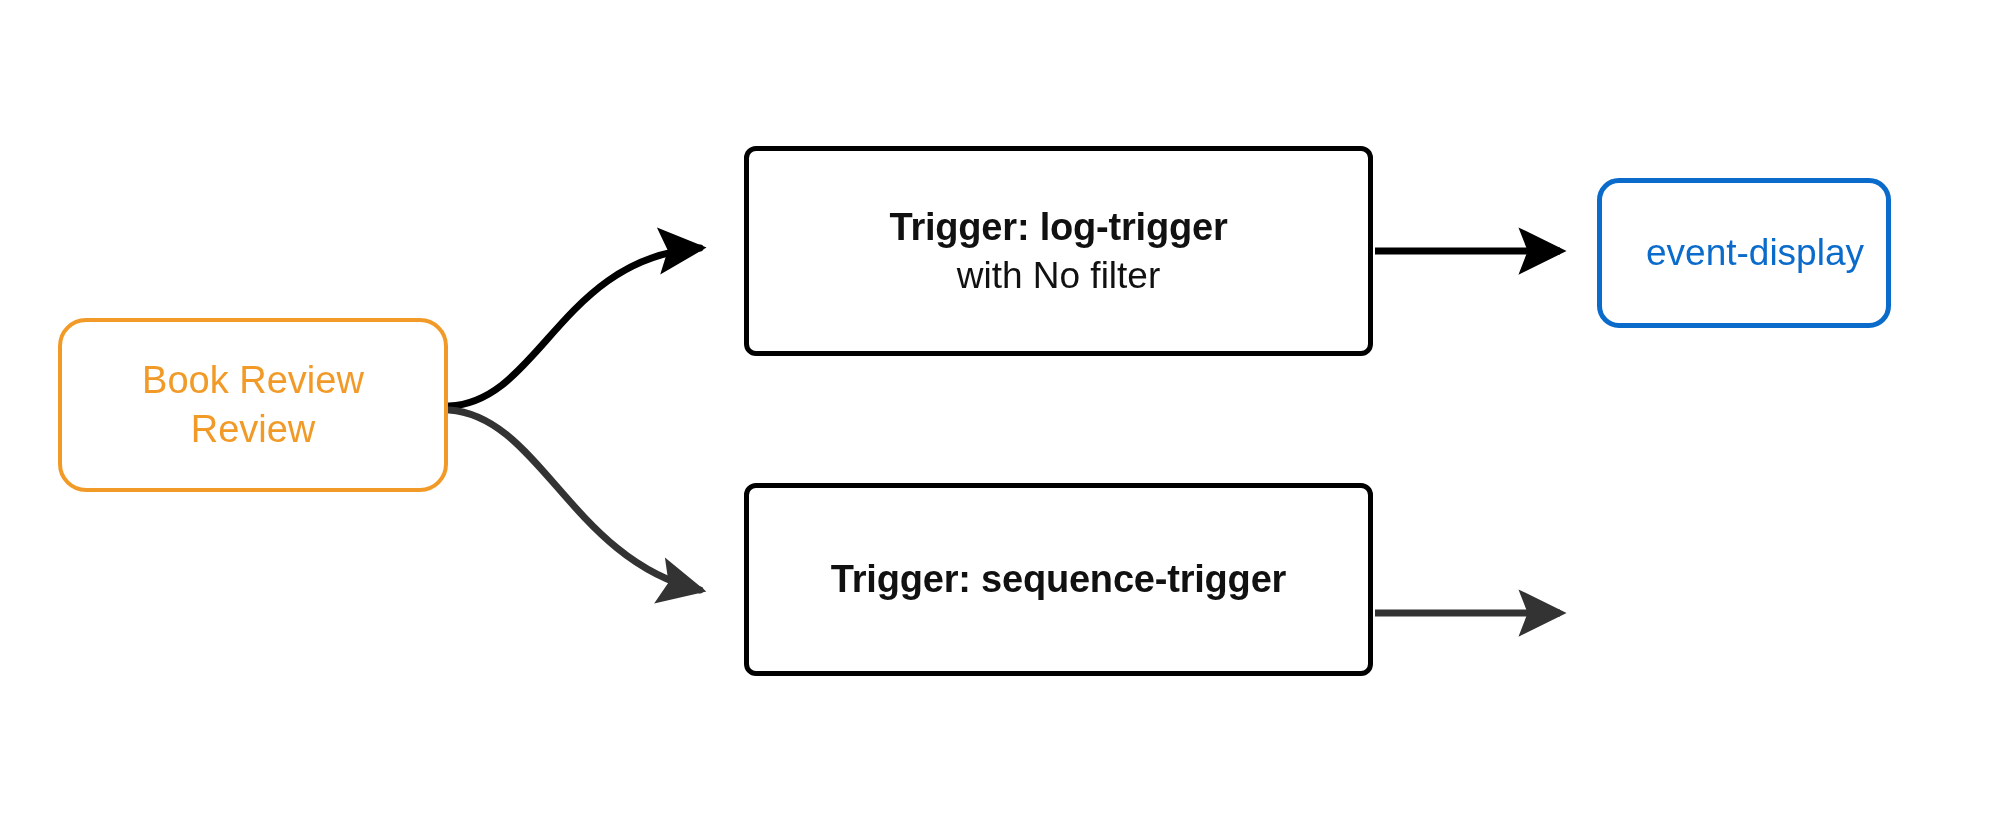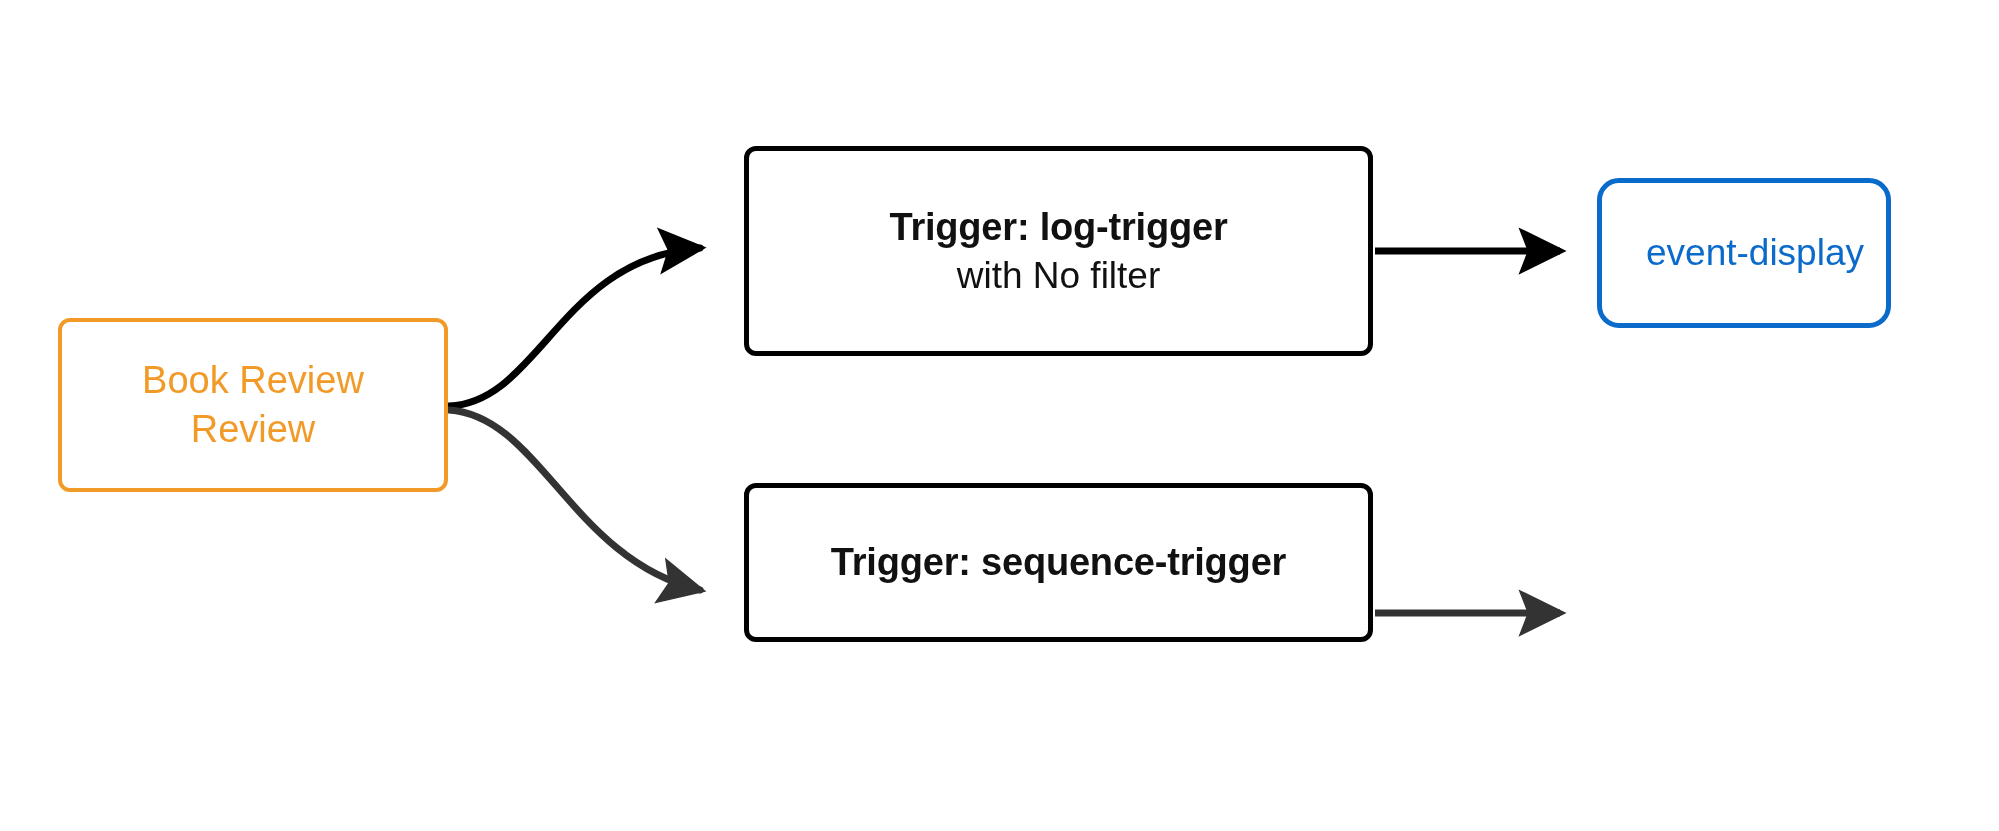--- a/index.html
+++ b/index.html
@@ -37,21 +37,21 @@
     text-align: center;
     line-height: 1.28;
   }
   
   .node--broker {
     left: 58px;
     top: 318px;
     width: 390px;
     height: 174px;
     border: 4px solid #f29a27;
-    border-radius: 12px;
+    border-radius: 28px;
     color: #f29a27;
     font-size: 38px;
     font-weight: 400;
   }
   .node--broker .line {
     display: block;
   }
   
   .node--trigger {
     left: 744px;
@@ -59,21 +59,21 @@
     border: 5px solid #000000;
     border-radius: 12px;
     color: #111111;
   }
   .node--trigger-top {
     top: 146px;
     height: 210px;
   }
   .node--trigger-bottom {
     top: 483px;
-    height: 159px;
+    height: 193px;
   }
   .trigger-title {
     font-size: 38px;
     font-weight: 700;
     letter-spacing: -0.2px;
   }
   .trigger-sub {
     font-size: 37px;
     font-weight: 400;
     margin-top: 0;

